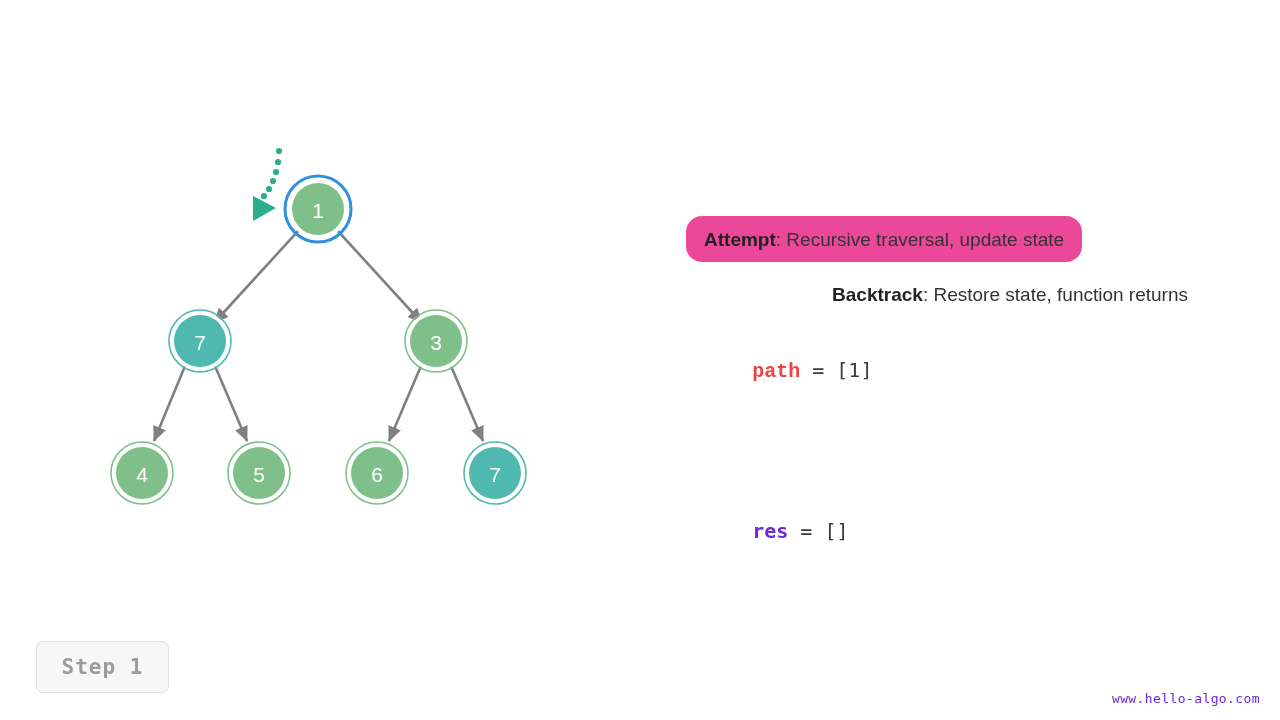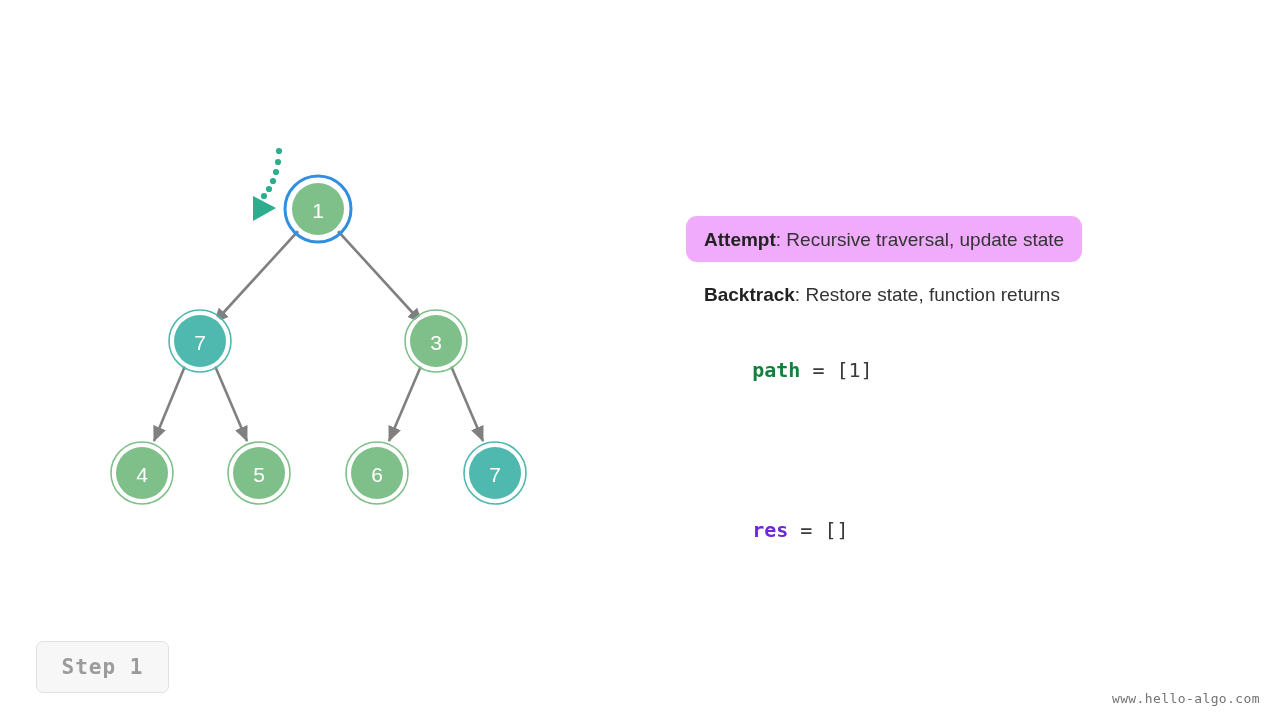--- a/index.html
+++ b/index.html
@@ -49,40 +49,42 @@
     color: #333333;
     line-height: 1.0;
     white-space: nowrap;
   }
   .desc-line .kw {
     font-weight: bold;
     color: #222222;
   }
   #attempt-row {
     display: inline-block;
-    background: #f0abfc;
-    border-radius: 11px;
+    background: #ec4899;
+    border-radius: 16px;
     padding: 14px 18px 13px 18px;
     margin: 0;
   }
   #backtrack-row {
     padding: 0 18px;
     margin-top: 23px;
+    text-align: right;
   }
 
   .code-line {
     font-family: "DejaVu Sans Mono", "Liberation Mono", monospace;
     font-size: 20px;
     color: #3a3a3a;
     white-space: pre;
     padding-left: 18px;
   }
   .code-line .var-path {
-    color: #15803d;
-    font-weight: bold;
+    color: #ef4444;
+    font-weight: bold;
+    font-family: Liberation Mono, monospace;
   }
   .code-line .var-res {
     color: #6d28d9;
     font-weight: bold;
   }
   #path-line { margin-top: 30px; }
   #res-line  { margin-top: 88px; }
 
   
   #step-badge {
@@ -107,21 +109,21 @@
     letter-spacing: 1px;
   }
 
   
   #watermark {
     position: absolute;
     right: 20px;
     bottom: 14px;
     font-family: "DejaVu Sans Mono", "Liberation Mono", monospace;
     font-size: 13px;
-    color: #737373;
+    color: #6d28d9;
     letter-spacing: 0.4px;
   }
 </style>
 </head>
 <body>
 
 <div id="tree-figure">
   <svg id="tree-svg" width="660" height="560" viewBox="0 0 660 560">
     <defs>
       <marker id="arrowhead" markerWidth="7" markerHeight="7" refX="5.6" refY="3" orient="auto" markerUnits="strokeWidth">

